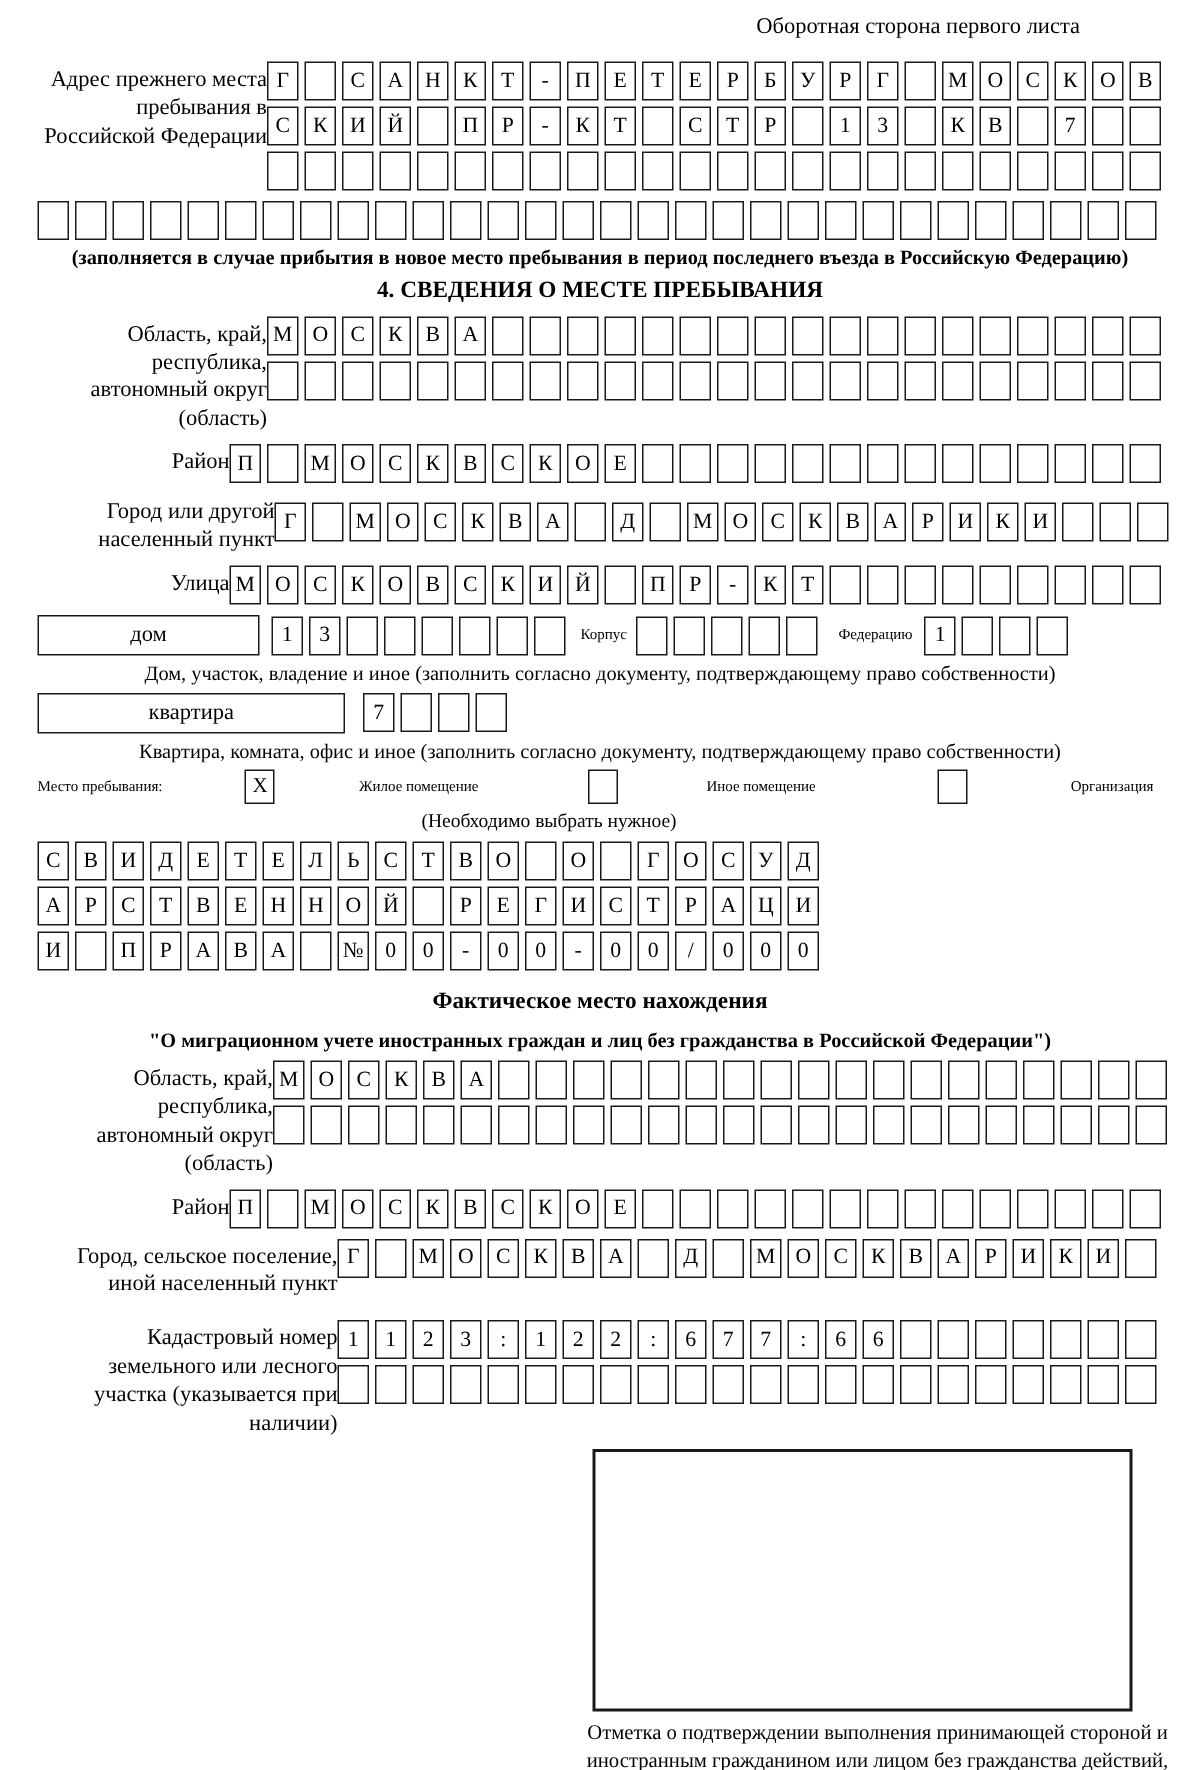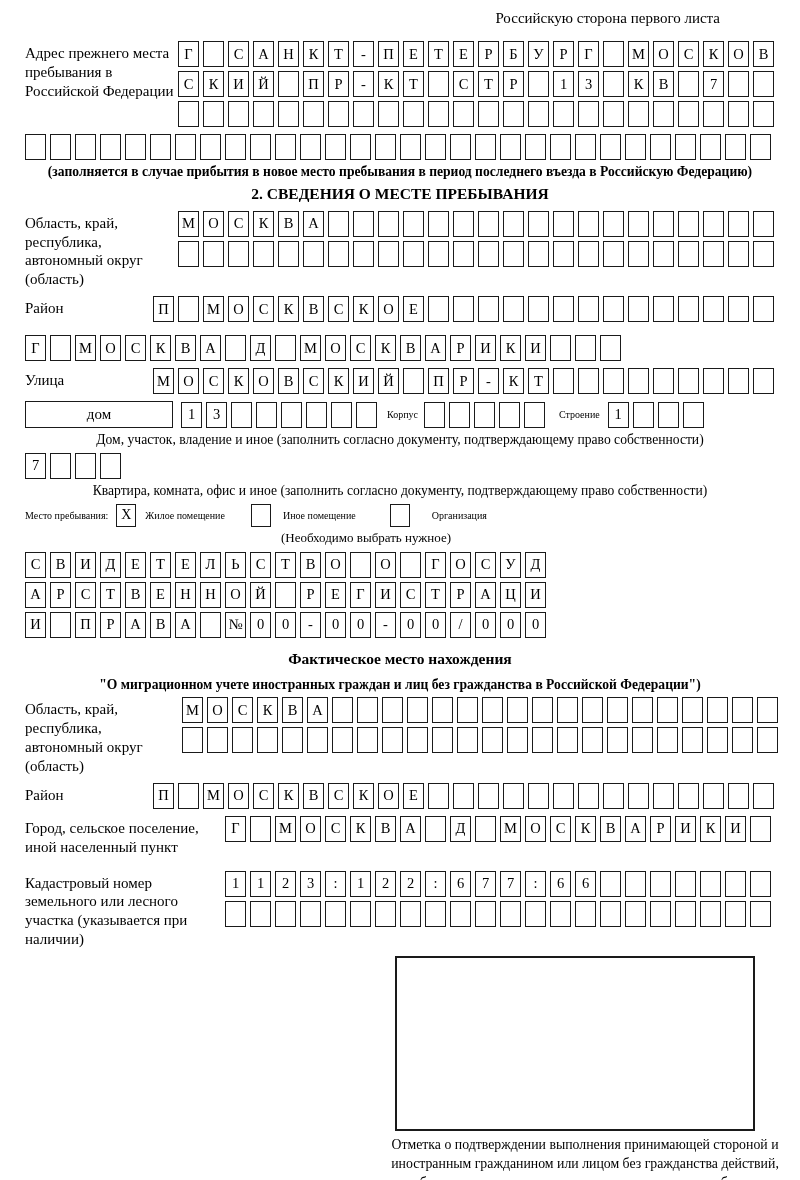--- a/index.html
+++ b/index.html
@@ -12,21 +12,21 @@
     color:#000;
     overflow:hidden;
     background:#fff;
   }
   .header-note{
     text-align:right;
     padding-right:55px;
     font-size:15px;
     margin-bottom:14px;
   }
-  .field{display:flex;align-items:flex-start;margin-bottom:7px;}
+  .field{display:flex;align-items:flex-start;margin-bottom:7px;text-align:right;}
   .label{
     flex:none;
     font-size:15px;
     line-height:1.26;
     padding-top:3px;
   }
   .rows{display:flex;flex-direction:column;gap:4px;}
   .crow{display:flex;gap:4px;}
   .cell{
     flex:none;
@@ -65,28 +65,28 @@
     width:360px;height:175px;
     border:2px solid #1a1a1a;
   }
   .confirm-caption{
     width:440px;
     margin:4px 0 0 340px;
     text-align:center;
     font-size:13.8px;
     line-height:1.38;
   }
-  .mt2{margin-top:2px;}
+  .mt2{margin-top:2px;gap:47px;}
 </style>
 </head>
 <body>
 
 <div class="page">
 
-  <div class="header-note">Российскую сторона первого листа</div>
+  <div class="header-note">Оборотная сторона первого листа</div>
 
   <div class="field">
     <div class="label" style="width:153px">Адрес прежнего места пребывания в Российской Федерации</div>
     <div class="rows">
       <div class="crow">
           <span class="cell">Г</span>
           <span class="cell"></span>
           <span class="cell">С</span>
           <span class="cell">А</span>
           <span class="cell">Н</span>
@@ -191,21 +191,21 @@
       <span class="cell"></span>
       <span class="cell"></span>
       <span class="cell"></span>
       <span class="cell"></span>
       <span class="cell"></span>
       <span class="cell"></span>
       <span class="cell"></span>
     </div>
   <div class="caption center">(заполняется в случае прибытия в новое место пребывания в период последнего въезда в Российскую Федерацию)</div>
 
-  <div class="sec-title">2. СВЕДЕНИЯ О МЕСТЕ ПРЕБЫВАНИЯ</div>
+  <div class="sec-title">4. СВЕДЕНИЯ О МЕСТЕ ПРЕБЫВАНИЯ</div>
 
   <div class="field">
     <div class="label" style="width:153px">Область, край, республика, автономный округ (область)</div>
     <div class="rows">
       <div class="crow">
           <span class="cell">М</span>
           <span class="cell">О</span>
           <span class="cell">С</span>
           <span class="cell">К</span>
           <span class="cell">В</span>
@@ -285,20 +285,21 @@
           <span class="cell"></span>
           <span class="cell"></span>
           <span class="cell"></span>
           <span class="cell"></span>
           <span class="cell"></span>
         </div>
     </div>
   </div>
 
   <div class="field">
+    <div class="label" style="width:158px">Город или другой населенный пункт</div>
     <div class="rows" style="padding-top:6px">
       <div class="crow">
           <span class="cell">Г</span>
           <span class="cell"></span>
           <span class="cell">М</span>
           <span class="cell">О</span>
           <span class="cell">С</span>
           <span class="cell">К</span>
           <span class="cell">В</span>
           <span class="cell">А</span>
@@ -368,31 +369,32 @@
         <span class="cell"></span>
       </div>
     <div class="opt-label" style="margin:0 6px 0 10px">Корпус</div>
     <div class="crow">
         <span class="cell"></span>
         <span class="cell"></span>
         <span class="cell"></span>
         <span class="cell"></span>
         <span class="cell"></span>
       </div>
-    <div class="opt-label" style="margin:0 8px 0 14px">Строение</div>
+    <div class="opt-label" style="margin:0 8px 0 14px">Федерацию</div>
     <div class="crow">
         <span class="cell">1</span>
         <span class="cell"></span>
         <span class="cell"></span>
         <span class="cell"></span>
       </div>
   </div>
   <div class="caption">Дом, участок, владение и иное (заполнить согласно документу, подтверждающему право собственности)</div>
 
   <div class="inline-row">
+    <div class="namebox" style="width:205px;margin-right:12px">квартира</div>
     <div class="crow">
         <span class="cell">7</span>
         <span class="cell"></span>
         <span class="cell"></span>
         <span class="cell"></span>
       </div>
   </div>
   <div class="caption">Квартира, комната, офис и иное (заполнить согласно документу, подтверждающему право собственности)</div>
 
   <div class="inline-row mt2">

